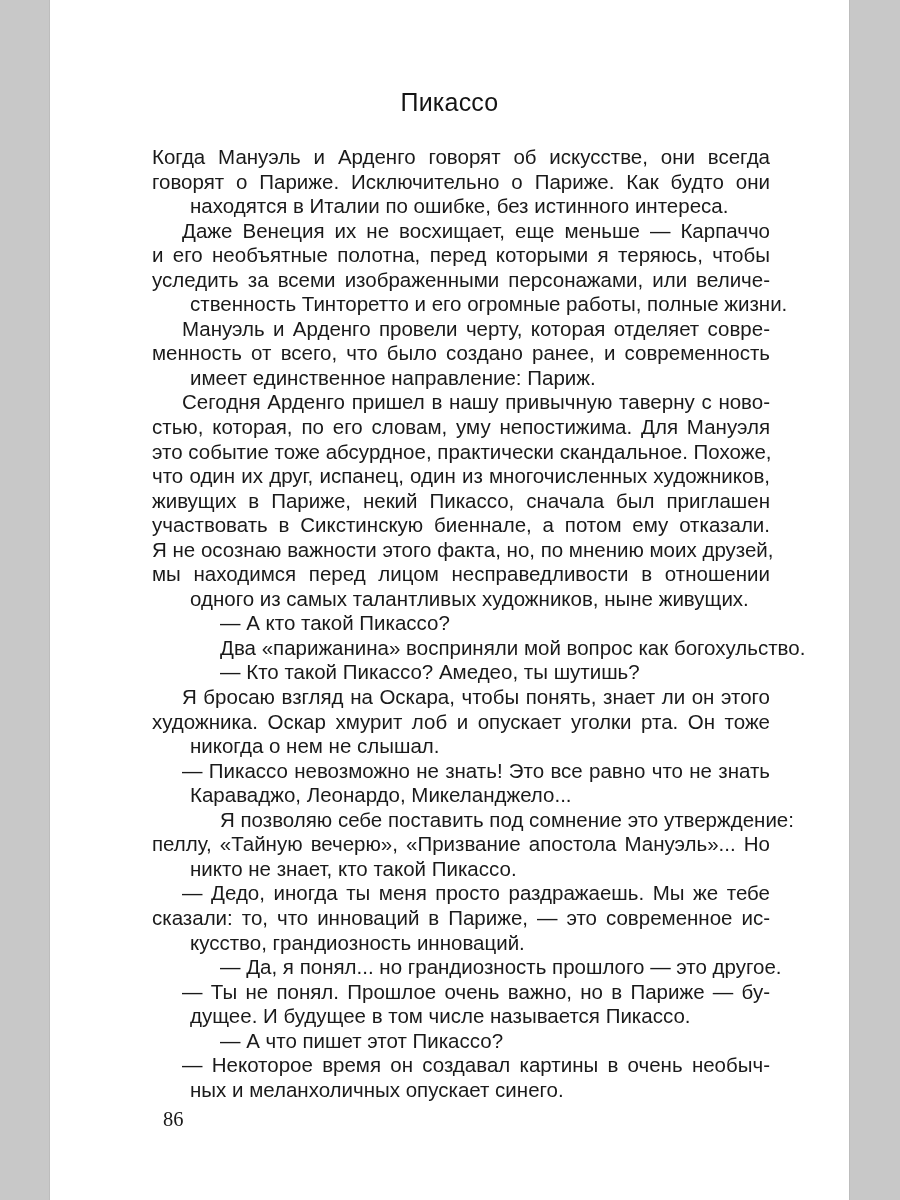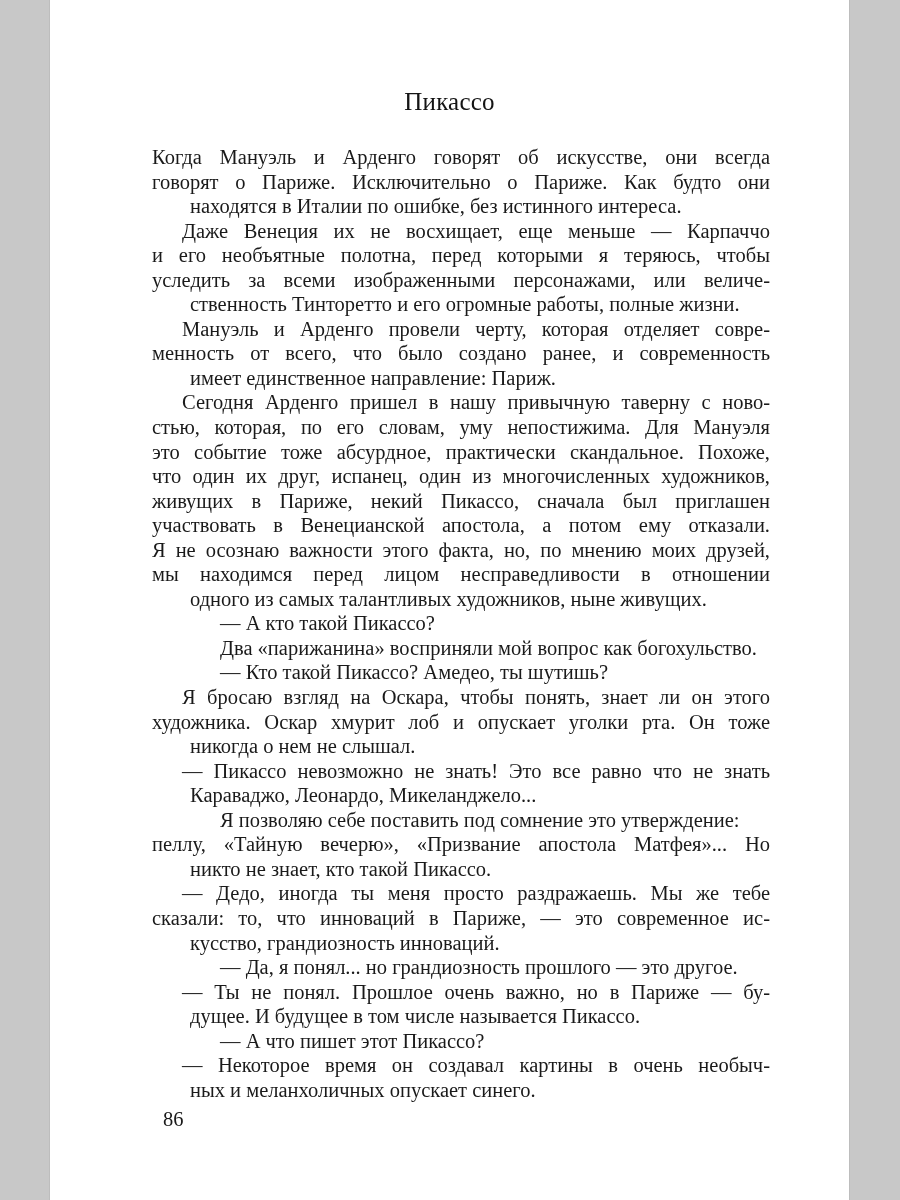--- a/index.html
+++ b/index.html
@@ -21,31 +21,31 @@
       height: 1200px;
       background: #ffffff;
       box-shadow: inset 1px 0 0 #bdbdbd, inset -1px 0 0 #bdbdbd;
     }
     .title {
       position: absolute;
       left: 0;
       width: 801px;
       top: 88px;
       text-align: center;
-      font-family: Liberation Serif, serif;
+      font-family: Liberation Sans, sans-serif;
       font-size: 25px;
       color: #141414;
       letter-spacing: 0.2px;
     }
     .body-text {
       position: absolute;
       left: 103px;
       top: 145px;
       width: 618px;
-      font-family: Liberation Serif, serif;
+      font-family: Liberation Sans, sans-serif;
       font-size: 20.5px;
       line-height: 24.55px;
       color: #1a1a1a;
     }
     .line {
       display: block;
       white-space: nowrap;
       height: 24.55px;
       text-align: justify;
       text-align-last: justify;
@@ -81,34 +81,34 @@
       <span class="line">уследить за всеми изображенными персонажами, или величе-</span>
       <span class="line last">ственность Тинторетто и его огромные работы, полные жизни.</span>
       <span class="line indent">Мануэль и Арденго провели черту, которая отделяет совре-</span>
       <span class="line">менность от всего, что было создано ранее, и современность</span>
       <span class="line last">имеет единственное направление: Париж.</span>
       <span class="line indent">Сегодня Арденго пришел в нашу привычную таверну с ново-</span>
       <span class="line">стью, которая, по его словам, уму непостижима. Для Мануэля</span>
       <span class="line">это событие тоже абсурдное, практически скандальное. Похоже,</span>
       <span class="line">что один их друг, испанец, один из многочисленных художников,</span>
       <span class="line">живущих в Париже, некий Пикассо, сначала был приглашен</span>
-      <span class="line">участвовать в Венецианской апостола, а потом ему отказали.</span>
+      <span class="line">участвовать в Сикстинскую биеннале, а потом ему отказали.</span>
       <span class="line">Я не осознаю важности этого факта, но, по мнению моих друзей,</span>
       <span class="line">мы находимся перед лицом несправедливости в отношении</span>
       <span class="line last">одного из самых талантливых художников, ныне живущих.</span>
       <span class="line indent last">— А кто такой Пикассо?</span>
       <span class="line indent last">Два «парижанина» восприняли мой вопрос как богохульство.</span>
       <span class="line indent last">— Кто такой Пикассо? Амедео, ты шутишь?</span>
       <span class="line indent">Я бросаю взгляд на Оскара, чтобы понять, знает ли он этого</span>
       <span class="line">художника. Оскар хмурит лоб и опускает уголки рта. Он тоже</span>
       <span class="line last">никогда о нем не слышал.</span>
       <span class="line indent">— Пикассо невозможно не знать! Это все равно что не знать</span>
       <span class="line last">Караваджо, Леонардо, Микеланджело...</span>
       <span class="line indent last">Я позволяю себе поставить под сомнение это утверждение:</span>
-      <span class="line">пеллу, «Тайную вечерю», «Призвание апостола Матфея»... Но</span>
+      <span class="line">пеллу, «Тайную вечерю», «Призвание апостола Мануэль»... Но</span>
       <span class="line last">никто не знает, кто такой Пикассо.</span>
       <span class="line indent">— Дедо, иногда ты меня просто раздражаешь. Мы же тебе</span>
       <span class="line">сказали: то, что инноваций в Париже, — это современное ис-</span>
       <span class="line last">кусство, грандиозность инноваций.</span>
       <span class="line indent last">— Да, я понял... но грандиозность прошлого — это другое.</span>
       <span class="line indent">— Ты не понял. Прошлое очень важно, но в Париже — бу-</span>
       <span class="line last">дущее. И будущее в том числе называется Пикассо.</span>
       <span class="line indent last">— А что пишет этот Пикассо?</span>
       <span class="line indent">— Некоторое время он создавал картины в очень необыч-</span>
       <span class="line last">ных и меланхоличных опускает синего.</span>

